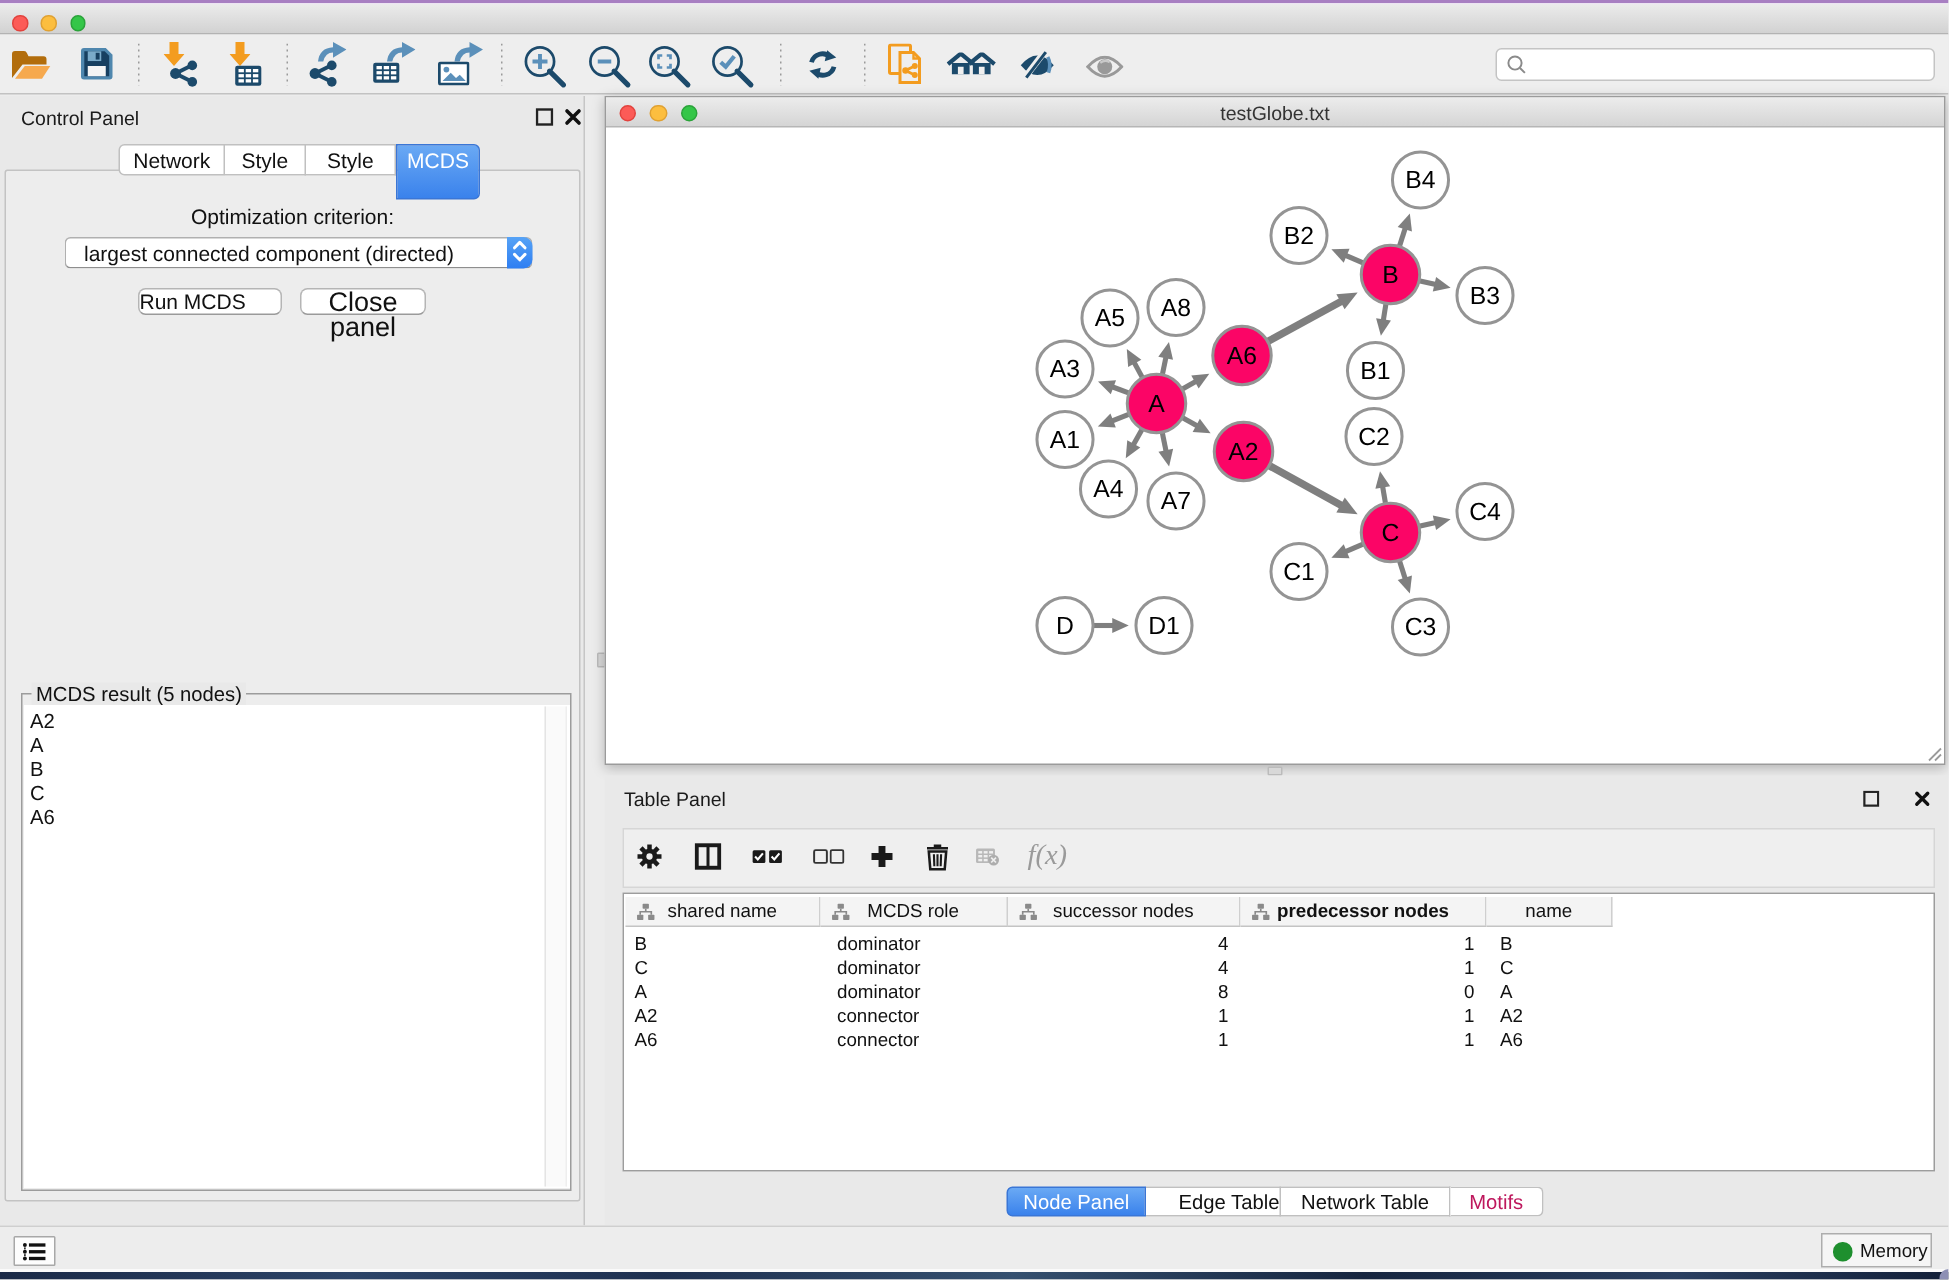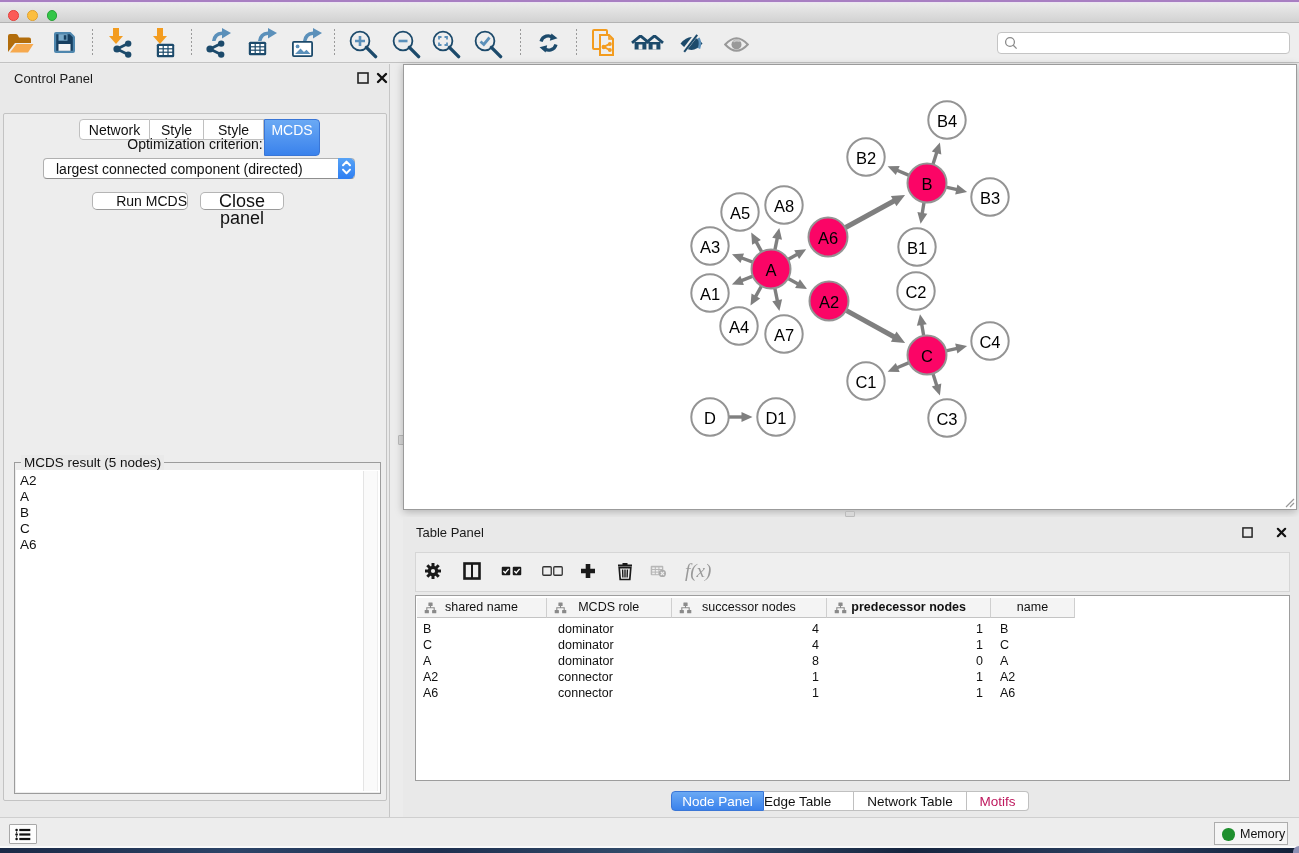--- a/index.html
+++ b/index.html
@@ -176,52 +176,58 @@
 <div class="abs" style="left:14px;top:71px;font-size:13px;color:#1a1a1a;">Control Panel</div>
 <svg class="abs" style="left:357px;top:72px;" width="12" height="12" viewBox="0 0 12 12">
     <rect x="1" y="1" width="10" height="10" fill="none" stroke="#222" stroke-width="1.6"></rect>
   </svg>
 <svg class="abs" style="left:376px;top:72px;" width="12" height="12" viewBox="0 0 12 12">
     <path d="M2 2 L10 10 M10 2 L2 10" stroke="#111" stroke-width="2.4" stroke-linecap="round"></path>
   </svg>
 
 <div class="abs" style="left:3px;top:113px;width:384px;height:688px;background:#ededed;border:1px solid #c3c3c3;border-radius:2px;"></div>
 
-<div class="abs" style="left:79px;top:96px;width:241px;height:21px;margin-top:23px;">
+<div class="abs" style="left:79px;top:96px;width:241px;height:21px;">
   <div class="abs" style="left:0;top:0;width:71px;height:21px;background:#fff;border:1px solid #c0c0c0;border-radius:4px 0 0 4px;font-size:14px;color:#111;text-align:center;line-height:20px;">Network</div>
   <div class="abs" style="left:71px;top:0;width:54px;height:21px;background:#fff;border:1px solid #c0c0c0;border-left:none;font-size:14px;color:#111;text-align:center;line-height:20px;">Style</div>
   <div class="abs" style="left:125px;top:0;width:60px;height:21px;background:#fff;border:1px solid #c0c0c0;border-left:none;font-size:14px;color:#111;text-align:center;line-height:20px;">Style</div>
   <div class="abs" style="left:185px;top:0;width:56px;height:37px;background:linear-gradient(#6aa9f4,#3a82ec);border:1px solid #3a76d6;border-radius:0 4px 4px 0;font-size:14px;color:#fff;text-align:center;line-height:20px;">MCDS</div>
 </div>
 
 <div class="abs" style="left:0;top:136px;width:390px;text-align:center;font-size:14px;color:#111;">Optimization criterion:</div>
 <div class="abs" style="left:43px;top:158px;width:312px;height:21px;background:#fff;border:1px solid #b0b0b0;border-bottom-color:#8e8e8e;border-radius:4px;">
   <div class="abs" style="left:12px;top:1.5px;font-size:14px;color:#111;">largest connected component (directed)</div>
   <div class="abs" style="right:-1px;top:-1px;width:17.5px;height:21px;background:linear-gradient(#57a3f6,#2e7ef2);border-radius:0 6px 6px 0;">
     <svg width="17" height="19" viewBox="0 0 17 19">
         <path d="M5 7.2 L8.5 3.6 L12 7.2" fill="none" stroke="#fff" stroke-width="2" stroke-linecap="round" stroke-linejoin="round"></path>
         <path d="M5 11.6 L8.5 15.2 L12 11.6" fill="none" stroke="#fff" stroke-width="2" stroke-linecap="round" stroke-linejoin="round"></path>
       </svg>
   </div>
 </div>
-<div class="abs" style="left:92px;top:192px;width:96px;height:18px;background:#fff;border:1px solid #b5b5b5;border-bottom-color:#9a9a9a;border-radius:5px;font-size:14px;text-align:right;line-height:16.5px;color:#111;">Run MCDS</div>
+<div class="abs" style="left:92px;top:192px;width:96px;height:18px;background:#fff;border:1px solid #b5b5b5;border-bottom-color:#9a9a9a;border-radius:5px;font-size:14px;text-align:left;line-height:16.5px;color:#111;">Run MCDS</div>
 <div class="abs" style="left:200px;top:192px;width:84px;height:18px;background:#fff;border:1px solid #b5b5b5;border-bottom-color:#9a9a9a;border-radius:5px;font-size:18px;text-align:center;line-height:16.5px;color:#111;">Close panel</div>
 
 <div class="abs" style="left:14px;top:462px;width:367px;height:332px;border:1px solid #9c9c9c;"></div>
 <div class="abs" style="left:21px;top:455px;background:#e9e9e9;padding:0 3px;font-size:13.5px;color:#111;">MCDS result (5 nodes)</div>
 <div class="abs" style="left:16px;top:470px;width:363.5px;height:322px;background:#fff;">
   <div style="font-size:13.5px;color:#111;line-height:16px;padding:3px 0 0 4px;">A2<br>A<br>B<br>C<br>A6</div>
   <div class="abs" style="left:347px;top:1px;width:15px;height:320px;background:#fafafa;border-left:1px solid #e4e4e4;border-right:1px solid #eee;"></div>
 </div>
 
 <div class="abs" style="left:391px;top:64px;width:908px;height:753px;background:#ececec;"></div>
 
 <div class="abs" style="left:398px;top:435px;width:6px;height:10px;background:#d8d8d8;border:1px solid #bbb;border-radius:1px;"></div>
 
 <div class="abs" style="left:403px;top:64px;width:894px;height:446px;background:#fff;border:1px solid #9b9b9b;box-shadow:0 2px 8px rgba(0,0,0,0.25);">
+  <div class="abs" style="left:0;top:0;width:892px;height:20px;background:linear-gradient(#ececec,#d5d5d5);border-bottom:1px solid #b6b6b6;">
+    <div class="tl" style="left:8.5px;top:4.5px;width:11.5px;height:11.5px;background:#fc5b57;border:0.5px solid #e2433e;"></div>
+    <div class="tl" style="left:29px;top:4.5px;width:11.5px;height:11.5px;background:#fcbe3f;border:0.5px solid #e0a132;"></div>
+    <div class="tl" style="left:49.5px;top:4.5px;width:11.5px;height:11.5px;background:#34c648;border:0.5px solid #2aa33a;"></div>
+    <div class="abs" style="left:0;width:892px;top:3px;text-align:center;font-size:13px;color:#333;">testGlobe.txt</div>
+  </div>
   <svg class="abs" style="left:0;top:20px;" width="892" height="423" viewBox="0 0 892 423">
 <line x1="357.7" y1="166.9" x2="350.9" y2="154.4" stroke="#7f7f7f" stroke-width="3.4"></line>
 <polygon points="347.2,147.6 356.9,154.9 348.1,159.7" fill="#7f7f7f"></polygon>
 <line x1="370.9" y1="164.9" x2="373.8" y2="150.6" stroke="#7f7f7f" stroke-width="3.4"></line>
 <polygon points="375.3,143.0 378.0,154.8 368.2,152.8" fill="#7f7f7f"></polygon>
 <line x1="348.8" y1="177.1" x2="335.2" y2="172.0" stroke="#7f7f7f" stroke-width="3.4"></line>
 <polygon points="328.0,169.3 340.0,168.5 336.5,177.9" fill="#7f7f7f"></polygon>
 <line x1="348.9" y1="191.1" x2="335.0" y2="196.6" stroke="#7f7f7f" stroke-width="3.4"></line>
 <polygon points="327.9,199.4 336.3,190.7 339.9,200.0" fill="#7f7f7f"></polygon>
 <line x1="357.5" y1="201.0" x2="350.3" y2="213.8" stroke="#7f7f7f" stroke-width="3.4"></line>
@@ -441,21 +447,21 @@
       <span class="abs" style="left:7px;top:1px;">A6</span>
       <span class="abs" style="left:142px;top:1px;">connector</span>
       <span class="abs" style="left:256px;width:147px;top:1px;text-align:right;">1</span>
       <span class="abs" style="left:412px;width:155px;top:1px;text-align:right;">1</span>
       <span class="abs" style="left:584px;top:1px;">A6</span>
     </div>
   </div>
 
 <div class="abs" id="bottomtabs" style="left:671px;top:791px;height:20px;">
     <div class="abs" style="left:0;top:0;width:93px;height:20px;background:linear-gradient(#6aa9f4,#3a82ec);border:1px solid #3a76d6;border-radius:4px 0 0 4px;font-size:13.5px;color:#fff;text-align:center;line-height:19px;">Node Panel</div>
-<div class="abs" style="left:93px;top:0;width:90px;height:20px;background:#fff;border:1px solid #c0c0c0;border-left:none;font-size:13.5px;color:#111;text-align:left;line-height:19px;">Edge Table</div>
+<div class="abs" style="left:93px;top:0;width:90px;height:20px;background:#fff;border:1px solid #c0c0c0;border-left:none;font-size:13.5px;color:#111;text-align:right;line-height:19px;">Edge Table</div>
 <div class="abs" style="left:183px;top:0;width:113px;height:20px;background:#fff;border:1px solid #c0c0c0;border-left:none;font-size:13.5px;color:#111;text-align:center;line-height:19px;">Network Table</div>
 <div class="abs" style="left:296px;top:0;width:62px;height:20px;background:#fff;border:1px solid #c0c0c0;border-left:none;border-radius:0 4px 4px 0;font-size:13.5px;color:#be185d;text-align:center;line-height:19px;">Motifs</div>
   </div>
 
 <div class="abs" style="left:0;top:817px;width:1299px;height:30px;background:#ededed;border-top:1px solid #cfcfcf;"></div>
 <div class="abs" style="left:9px;top:824px;width:28px;height:20px;background:#fdfdfd;border:1.3px solid #a8a8a8;border-radius:1px;">
   <svg width="16" height="13" viewBox="0 0 16 13" style="position:absolute;left:5px;top:2.5px;">
       <g fill="#111">
   <circle cx="1.6" cy="2" r="1.3"></circle>
         <circle cx="1.6" cy="6.5" r="1.3"></circle>

